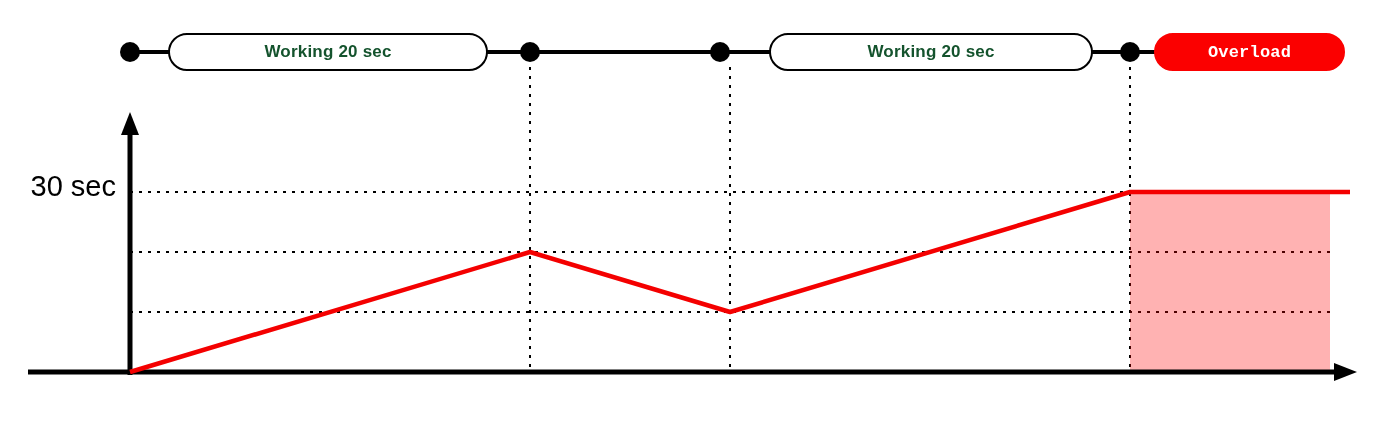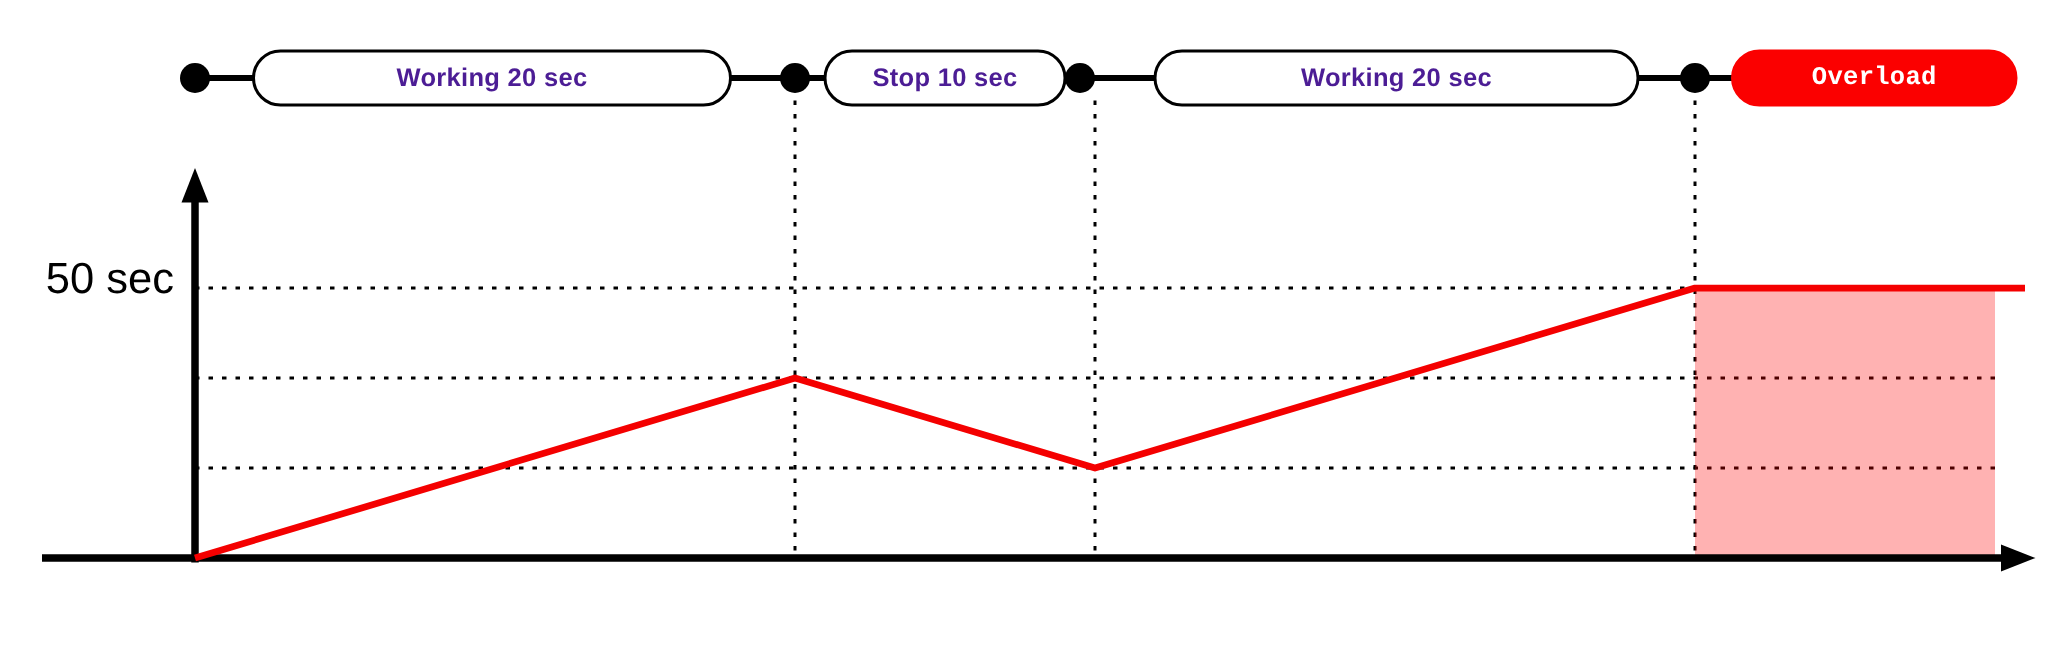--- a/index.html
+++ b/index.html
@@ -18,21 +18,21 @@
   }
   .dot{
     position:absolute;top:42px;width:20px;height:20px;border-radius:50%;
     background:#000;
   }
   .dot.d1{left:120px;} .dot.d2{left:520px;} .dot.d3{left:710px;} .dot.d4{left:1120px;}
   .pill{
     position:absolute;top:33px;height:38px;
     box-sizing:border-box;
     border:2.5px solid #000;border-radius:19px;
-    background:#ffffff;color:#4c1d95;
+    background:#ffffff;color:#14532d;
     display:flex;align-items:center;justify-content:center;
     font-size:17px;font-weight:700;letter-spacing:.2px;
   }
   .pill.p1{left:168px;width:320px;}
   .pill.p2{left:549px;width:162px;}
   .pill.p3{left:769px;width:324px;}
   .pill.p4{left:1154px;width:191px;background:#fb0000;border-color:#fb0000;color:#ffffff;font-family:Liberation Mono, monospace;}
   
   svg.chart{position:absolute;left:0;top:0;}
   .axis{stroke:#000;stroke-width:5;fill:none;}
@@ -63,28 +63,27 @@
       </g>
     <line class="axis" x1="28" y1="372" x2="1338" y2="372"></line>
     <polygon class="arrow" points="1357,372 1334,363 1334,381"></polygon>
     <line class="axis" x1="130" y1="375" x2="130" y2="131"></line>
     <polygon class="arrow" points="130,112 121,135 139,135"></polygon>
     <g id="series-layer">
         <polyline points="130,372 530,252 730,312 1130,192 1350,192" fill="none" stroke="#f40000" stroke-width="4.5" stroke-linejoin="round"></polyline>
       </g>
   </svg>
 
-  <div class="ylabel">50 sec</div>
+  <div class="ylabel">30 sec</div>
 
   <div class="timeline">
     <div class="tl-line"></div>
     <div class="dot d1"></div>
     <div class="dot d2"></div>
     <div class="dot d3"></div>
     <div class="dot d4"></div>
 
     <div class="pill p1">Working 20 sec</div>
-    <div class="pill p2">Stop 10 sec</div>
     <div class="pill p3">Working 20 sec</div>
     <div class="pill p4">Overload</div>
   </div>
 
 </div>
 
 </body></html>

